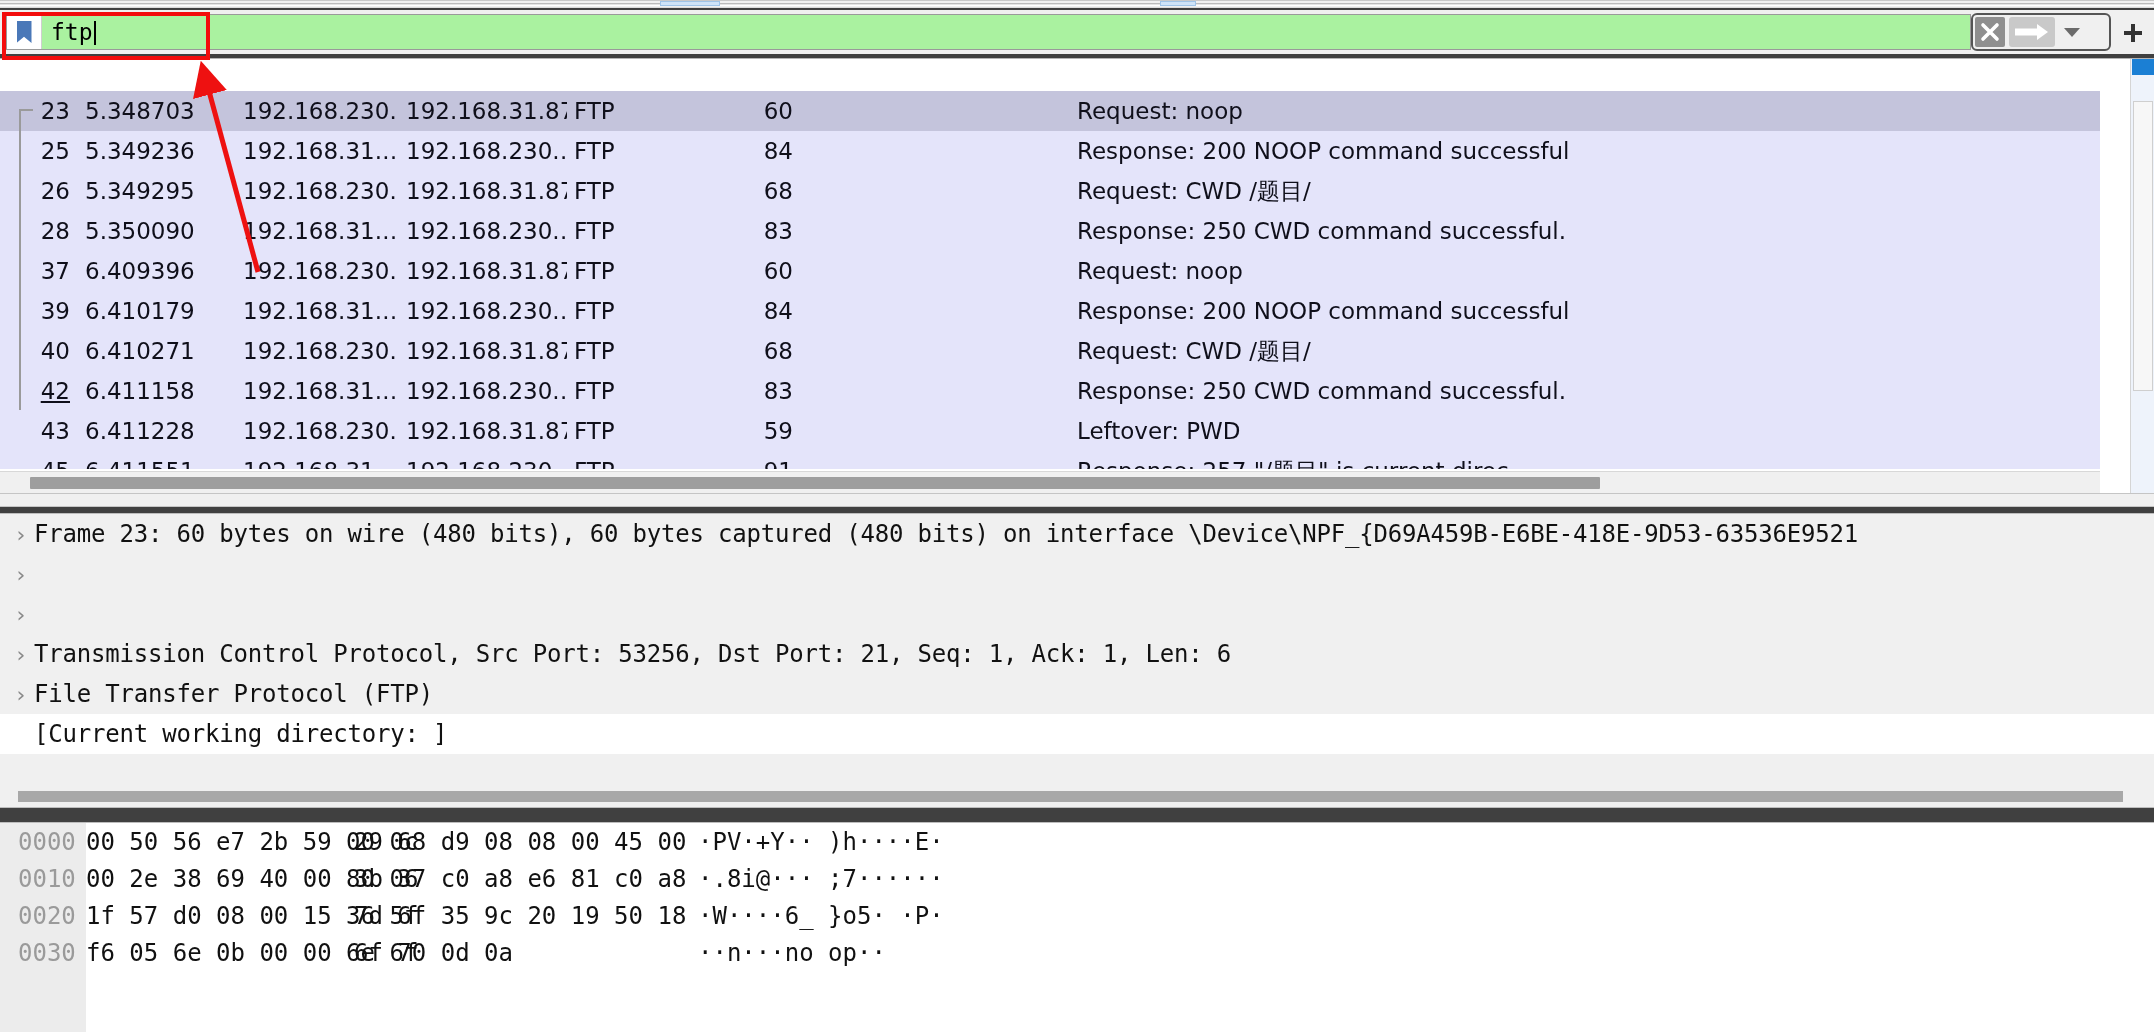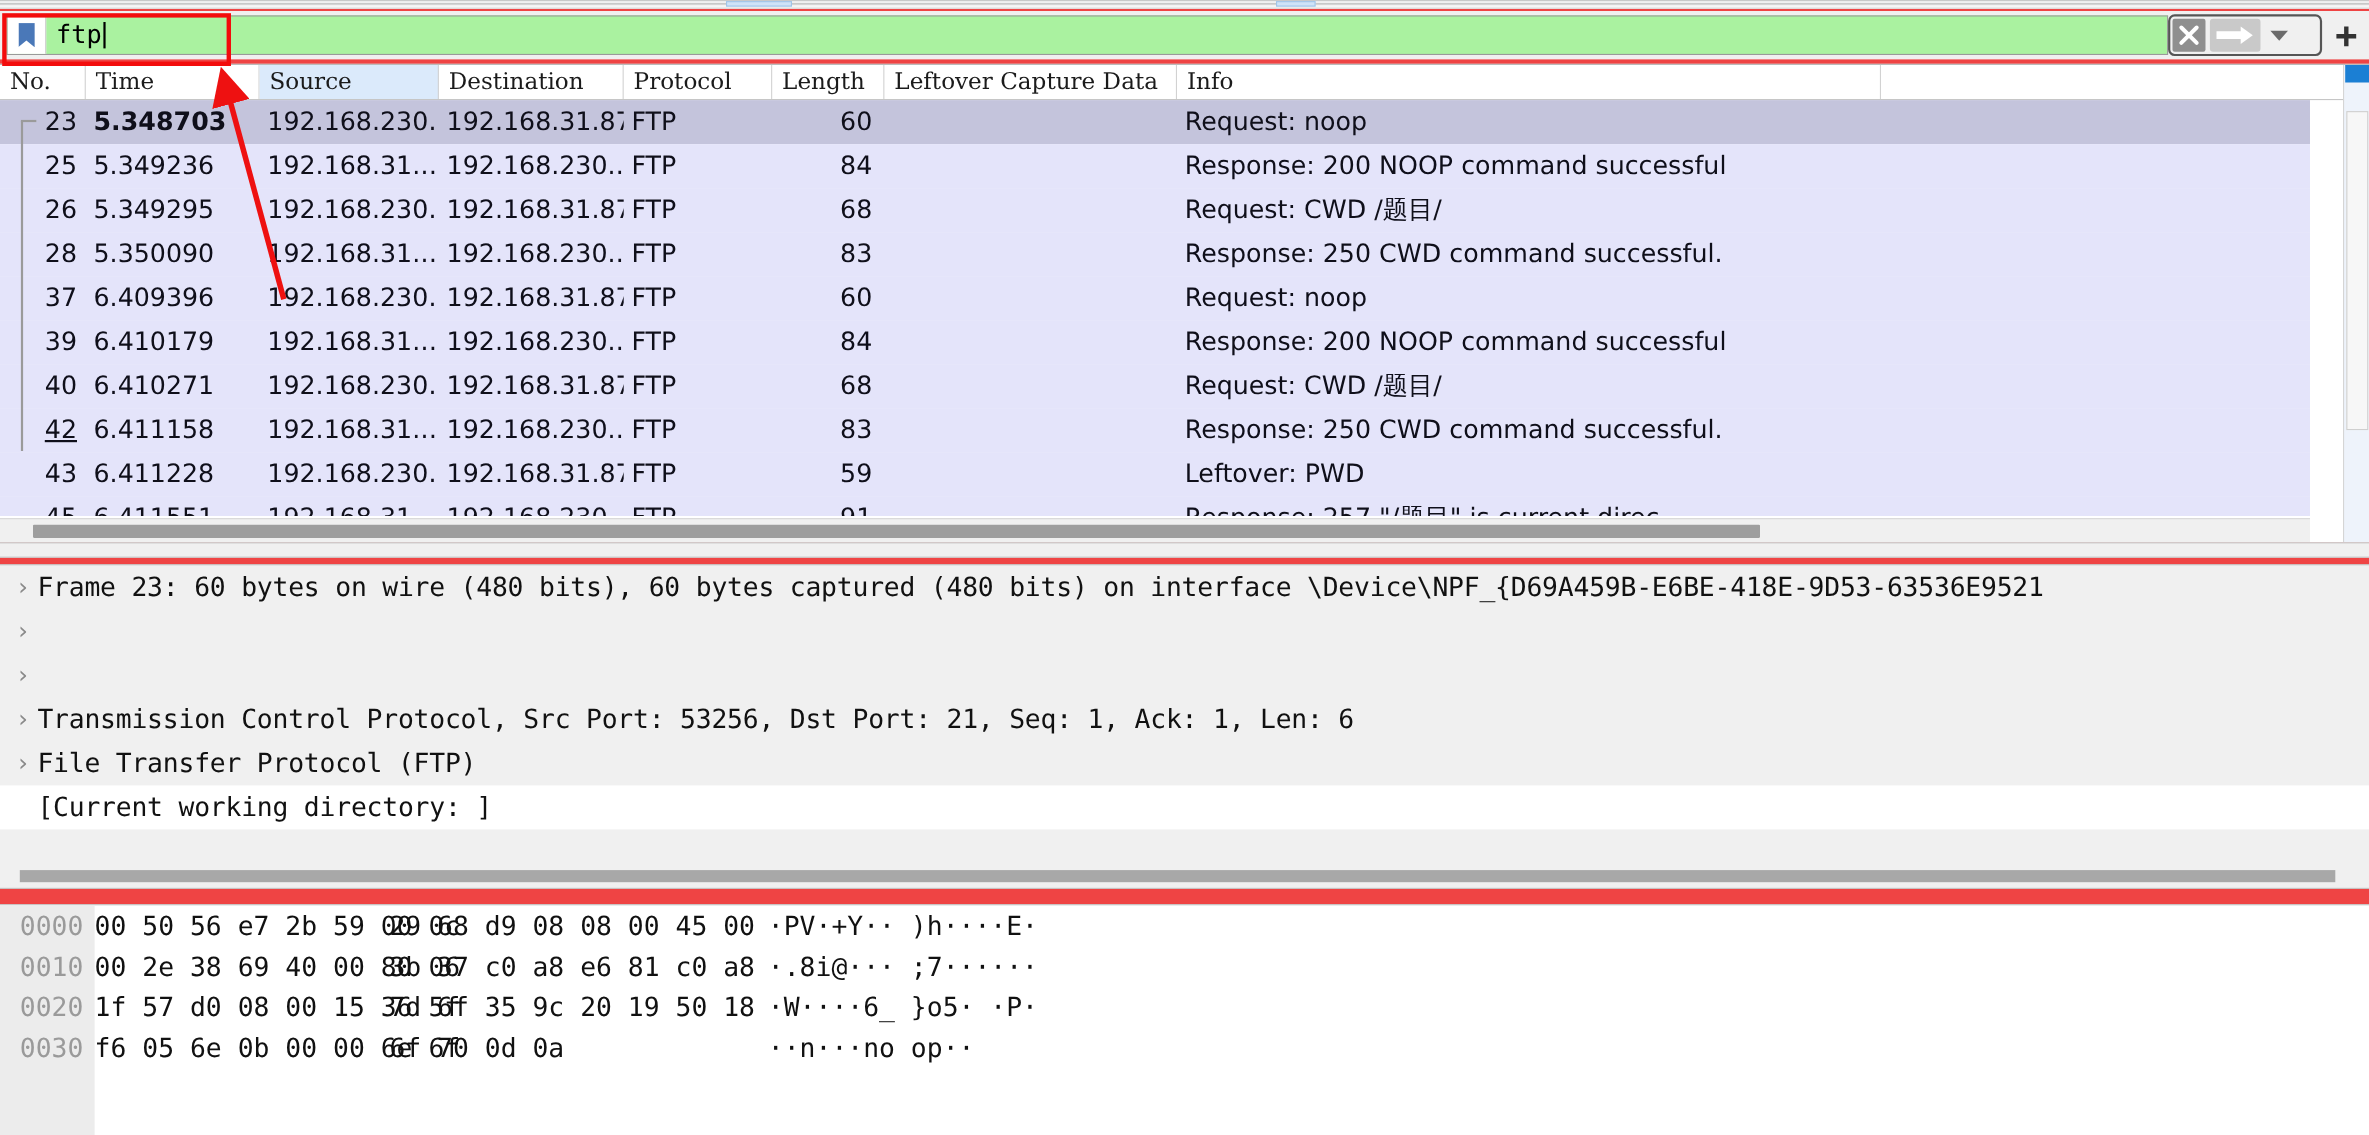--- a/index.html
+++ b/index.html
@@ -5,21 +5,21 @@
   html, body {
     margin: 0;
     padding: 0;
     background: #f0f0f0;
     font-family: "DejaVu Sans Mono", monospace;
   }
   #app {
     position: relative;
     width: 2154px;
     height: 1032px;
-    background: #ef4444;
+    background: #404040;
     overflow: hidden;
   }
 
   
   .top-strip {
     position: absolute;
     left: 0; top: 0;
     width: 2154px; height: 8px;
     background: #f0f0f0;
     border-top: 1px solid #c8c8c8;
@@ -433,34 +433,24 @@
     <div class="btn-outline"></div>
 
     <div class="btn-plus">
       <svg width="24" height="24" viewBox="0 0 24 24" aria-hidden="true">
         <path d="M12 3 V21 M3 12 H21" stroke="#333" stroke-width="4" stroke-linecap="butt"></path>
       </svg>
     </div>
   </div>
 
   <div class="packet-list">
-    <div class="plist-header">
-        <div class="hcell" style="width: 78px; flex: 0 0 auto;">No.</div>
-        <div class="hcell" style="width: 158px; flex: 0 0 auto;">Time</div>
-        <div class="hcell sorted" style="width: 163px; flex: 0 0 auto;">Source</div>
-        <div class="hcell" style="width: 168px; flex: 0 0 auto;">Destination</div>
-        <div class="hcell" style="width: 135px; flex: 0 0 auto;">Protocol</div>
-        <div class="hcell" style="width: 102px; flex: 0 0 auto;">Length</div>
-        <div class="hcell" style="width: 266px; flex: 0 0 auto;">Leftover Capture Data</div>
-        <div class="hcell" style="width: 640px; flex: 0 0 auto;">Info</div>
-      </div>
     <div class="plist-body">
         <div class="prow selected">
           <div class="pcell num" style="width: 78px; flex: 0 0 auto;">23</div>
-          <div class="pcell pad" style="width: 158px; flex: 0 0 auto; font-weight: bold;">5.348703</div>
+          <div class="pcell pad" style="width: 158px; flex: 0 0 auto;">5.348703</div>
           <div class="pcell pad" style="width: 163px; flex: 0 0 auto;">192.168.230…</div>
           <div class="pcell pad" style="width: 168px; flex: 0 0 auto;">192.168.31.87</div>
           <div class="pcell pad" style="width: 135px; flex: 0 0 auto;">FTP</div>
           <div class="pcell len" style="width: 102px; flex: 0 0 auto;">60</div>
           <div class="pcell pad" style="width: 266px; flex: 0 0 auto;"></div>
           <div class="pcell pad" style="width: 640px; flex: 0 0 auto;">Request: noop</div>
         </div>
         <div class="prow">
           <div class="pcell num" style="width: 78px; flex: 0 0 auto;">25</div>
           <div class="pcell pad" style="width: 158px; flex: 0 0 auto;">5.349236</div>

